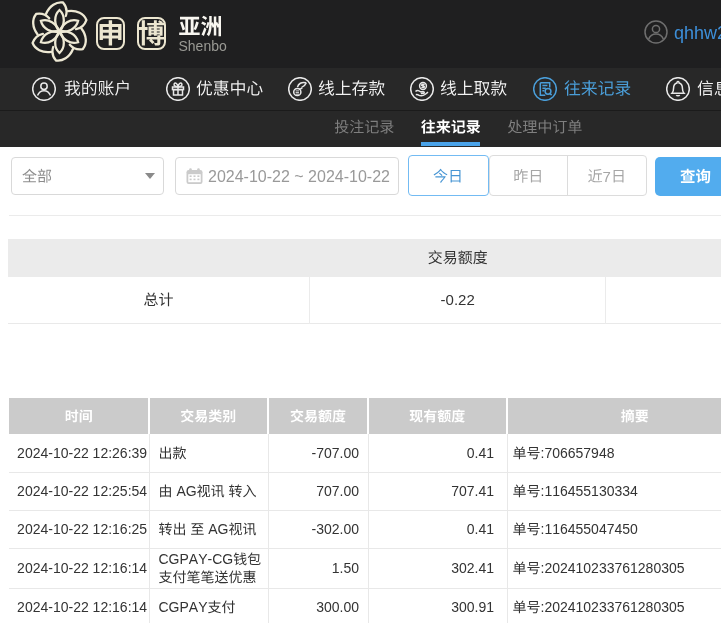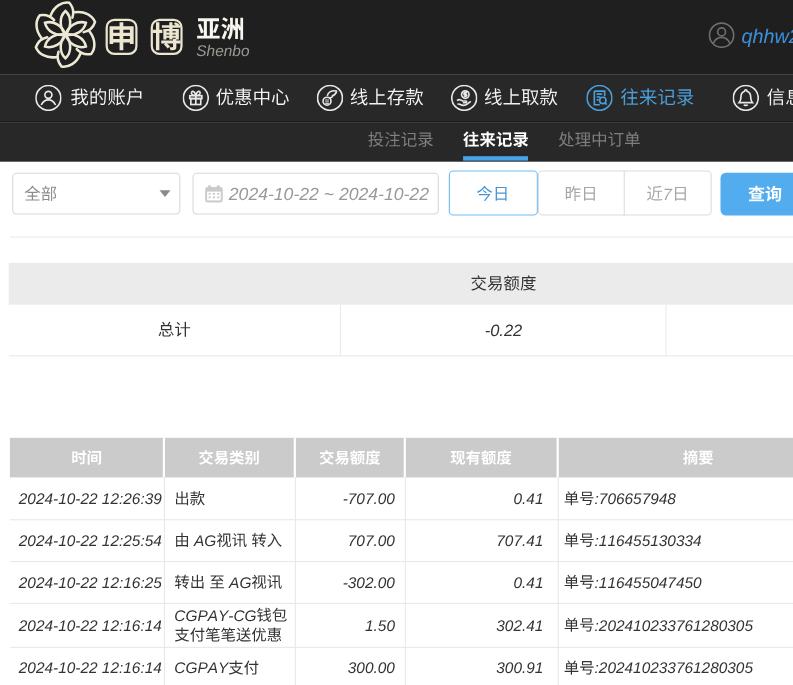--- a/index.html
+++ b/index.html
@@ -1,16 +1,16 @@
 <!DOCTYPE html>
 <html><head><meta charset="utf-8"><title>record</title>
 <style>
 html,body{margin:0;padding:0;background:#fff;width:721px;height:623px;overflow:hidden;
 font-family:"Liberation Sans",sans-serif;}
-#page{position:relative;width:721px;height:623px;overflow:hidden;font-style:italic;}
+#page{position:relative;width:721px;height:623px;overflow:hidden;}
 </style></head><body>
 <div id="page">
 <div style="position:absolute;left:0;top:0;width:721px;height:68px;background:#1f1f20"></div>
 <svg style="position:absolute;left:28px;top:1px" width="63" height="61" viewBox="-31.5 -30.5 63 61" fill="none">
 <g stroke="#eee9d4" stroke-width="2.3" stroke-linecap="round">
 <g id="ip">
           <path d="M0 0 C-5.5 -6.5 -6 -16 0 -21.5 C6 -16 5.5 -6.5 0 0 Z"></path>
         </g>
 <use href="#ip" transform="rotate(60)"></use>
         <use href="#ip" transform="rotate(120)"></use>

